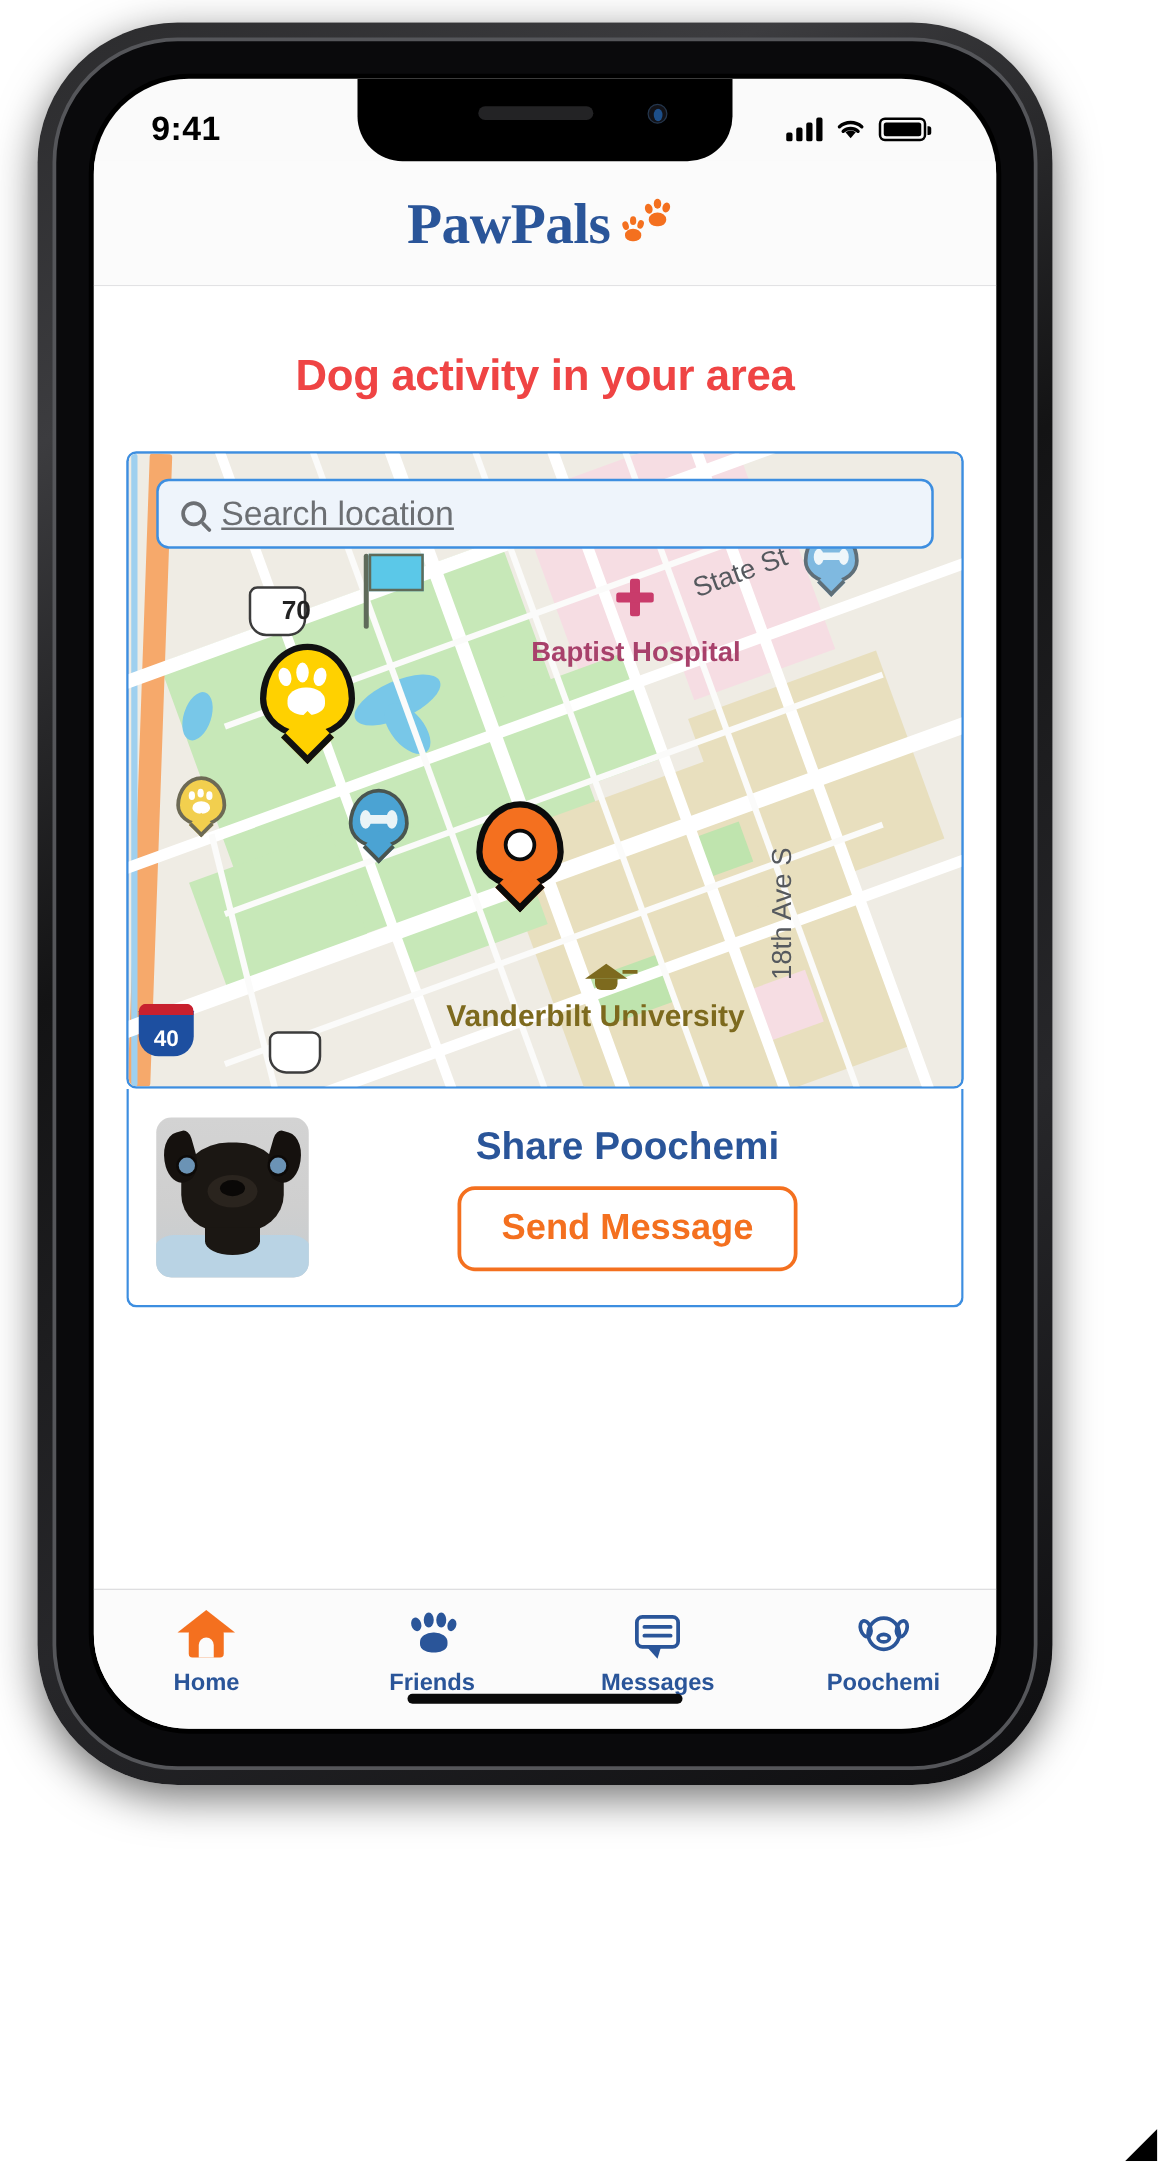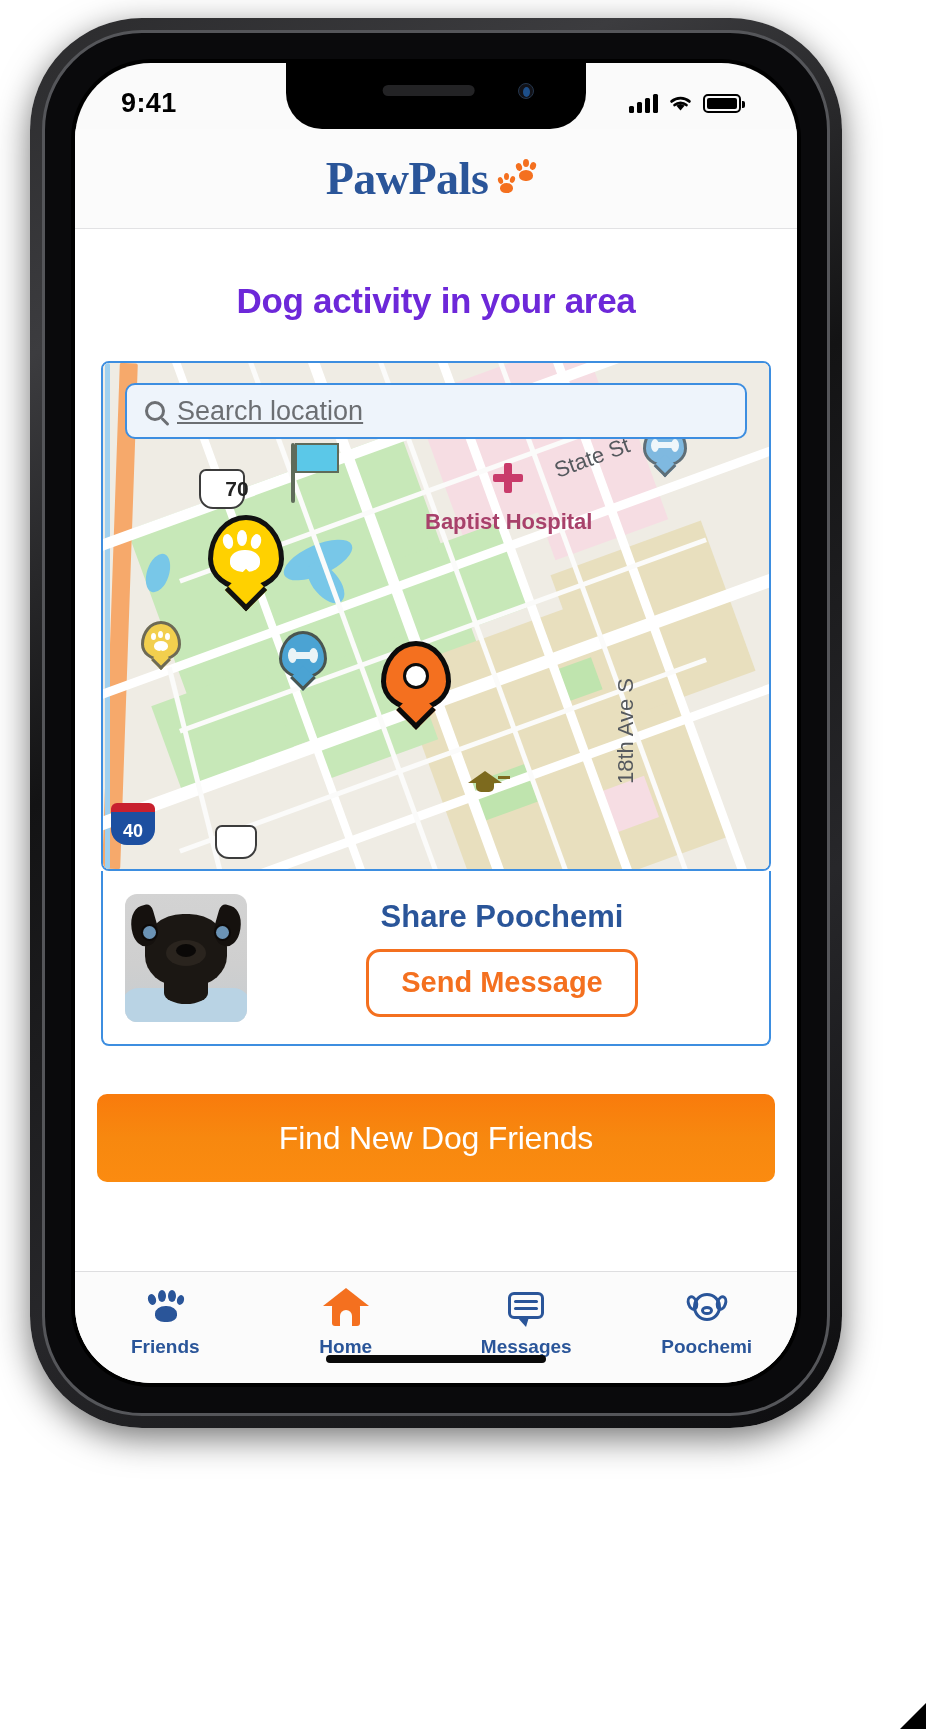--- a/index.html
+++ b/index.html
@@ -88,21 +88,21 @@
     font-family: "Liberation Serif", serif; font-weight: 700;
     font-size: 46px; color: #2a5599; letter-spacing: -.5px;
   }
   .brand-paws { position: relative; width: 52px; height: 46px; }
   .paw { position: absolute; }
   .paw .pad { position:absolute; background:#f4701f; border-radius:50%; }
 
   
   .content { position: absolute; top: 166px; left: 0; right: 0; bottom: 112px; background: #fff; }
   .page-title {
-    text-align: center; color: #6d28d9; font-size: 35px; font-weight: 700;
+    text-align: center; color: #ef4444; font-size: 35px; font-weight: 700;
     margin-top: 52px; letter-spacing: -.3px;
   }
 
   
   .map-card {
     position: absolute; left: 26px; right: 26px; top: 132px; height: 510px;
     border: 2px solid #3d8ee0; border-radius: 8px; overflow: hidden; background: #e9e6df;
   }
   .map { position: absolute; inset: 0; background: #efece4; }
   .m-block { position: absolute; }
@@ -347,20 +347,21 @@
                 <div>
                   <div class="flag-pole" style="left:188px;top:80px;height:60px;"></div>
                   <div class="flag-cloth" style="left:192px;top:80px;width:44px;height:30px;"></div>
                 </div>
 
                 <div style="position:absolute;left:365px;top:408px;">
                   <div style="width:0;height:0;border-left:17px solid transparent;border-right:17px solid transparent;border-bottom:12px solid #7d6a1e;"></div>
                   <div style="position:absolute;left:8px;top:12px;width:18px;height:9px;background:#7d6a1e;border-radius:0 0 5px 5px;"></div>
                   <div style="position:absolute;left:30px;top:5px;width:12px;height:2.5px;background:#7d6a1e;"></div>
                 </div>
+                <div class="map-label lbl-univ" style="left:254px;top:437px;font-size:24px;">Vanderbilt University</div>
 
                 <div class="pin" style="left:38px;top:258px;width:40px;height:40px;">
                   <div class="pin-body" style="background:#f2cf4e;border:3px solid #6d6a55;">
                     <div style="position:absolute;left:7px;top:9px;width:5px;height:7px;background:#fff;border-radius:50%;"></div>
                     <div style="position:absolute;left:14px;top:7px;width:5px;height:7px;background:#fff;border-radius:50%;"></div>
                     <div style="position:absolute;left:21px;top:9px;width:5px;height:7px;background:#fff;border-radius:50%;"></div>
                     <div style="position:absolute;left:10px;top:17px;width:14px;height:10px;background:#fff;border-radius:50% 50% 45% 45%;"></div>
                   </div>
                   <div class="pin-tail" style="bottom:-6px;width:14px;height:14px;background:#f2cf4e;border-right:3px solid #6d6a55;border-bottom:3px solid #6d6a55;"></div>
                 </div>
@@ -423,47 +424,46 @@
                 <div class="nose"></div>
                 <div class="shirt"></div>
                 <div class="collar"></div>
               </div>
               <div class="profile-right">
                 <div class="profile-name">Share Poochemi</div>
                 <div class="send-msg">Send Message</div>
               </div>
             </div>
 
-            <div class="cta">Find New Dog Friends</div>
 
 
           </div>
 
           <div class="tabbar">
+
+            <div class="tab active">
+              <div class="ico">
+                <div class="home-roof"></div>
+                  <div class="home-body"></div>
+                  <div class="home-door"></div>
+              </div>
+              <div class="lbl">Home</div>
+            </div>
 
             <div class="tab">
               <div class="ico pawico">
                 <div class="pad" style="left:6px;top:8px;width:8px;height:11px;transform:rotate(-16deg);"></div>
                 <div class="pad" style="left:16px;top:4px;width:8px;height:12px;"></div>
                 <div class="pad" style="left:26px;top:4px;width:8px;height:12px;"></div>
                 <div class="pad" style="left:35px;top:9px;width:7px;height:10px;transform:rotate(16deg);"></div>
                 <div class="pad" style="left:13px;top:20px;width:22px;height:16px;border-radius:48% 48% 42% 42%;"></div>
               </div>
               <div class="lbl">Friends</div>
             </div>
 
-            <div class="tab active">
-              <div class="ico">
-                <div class="home-roof"></div>
-                  <div class="home-body"></div>
-                  <div class="home-door"></div>
-              </div>
-              <div class="lbl">Home</div>
-            </div>
-
             <div class="tab">
               <div class="ico">
                 <div class="bubble"></div>
                 <div class="bline" style="left:11px;top:14px;width:24px;"></div>
                 <div class="bline" style="left:11px;top:21px;width:24px;"></div>
               </div>
               <div class="lbl">Messages</div>
             </div>
 
             <div class="tab">

